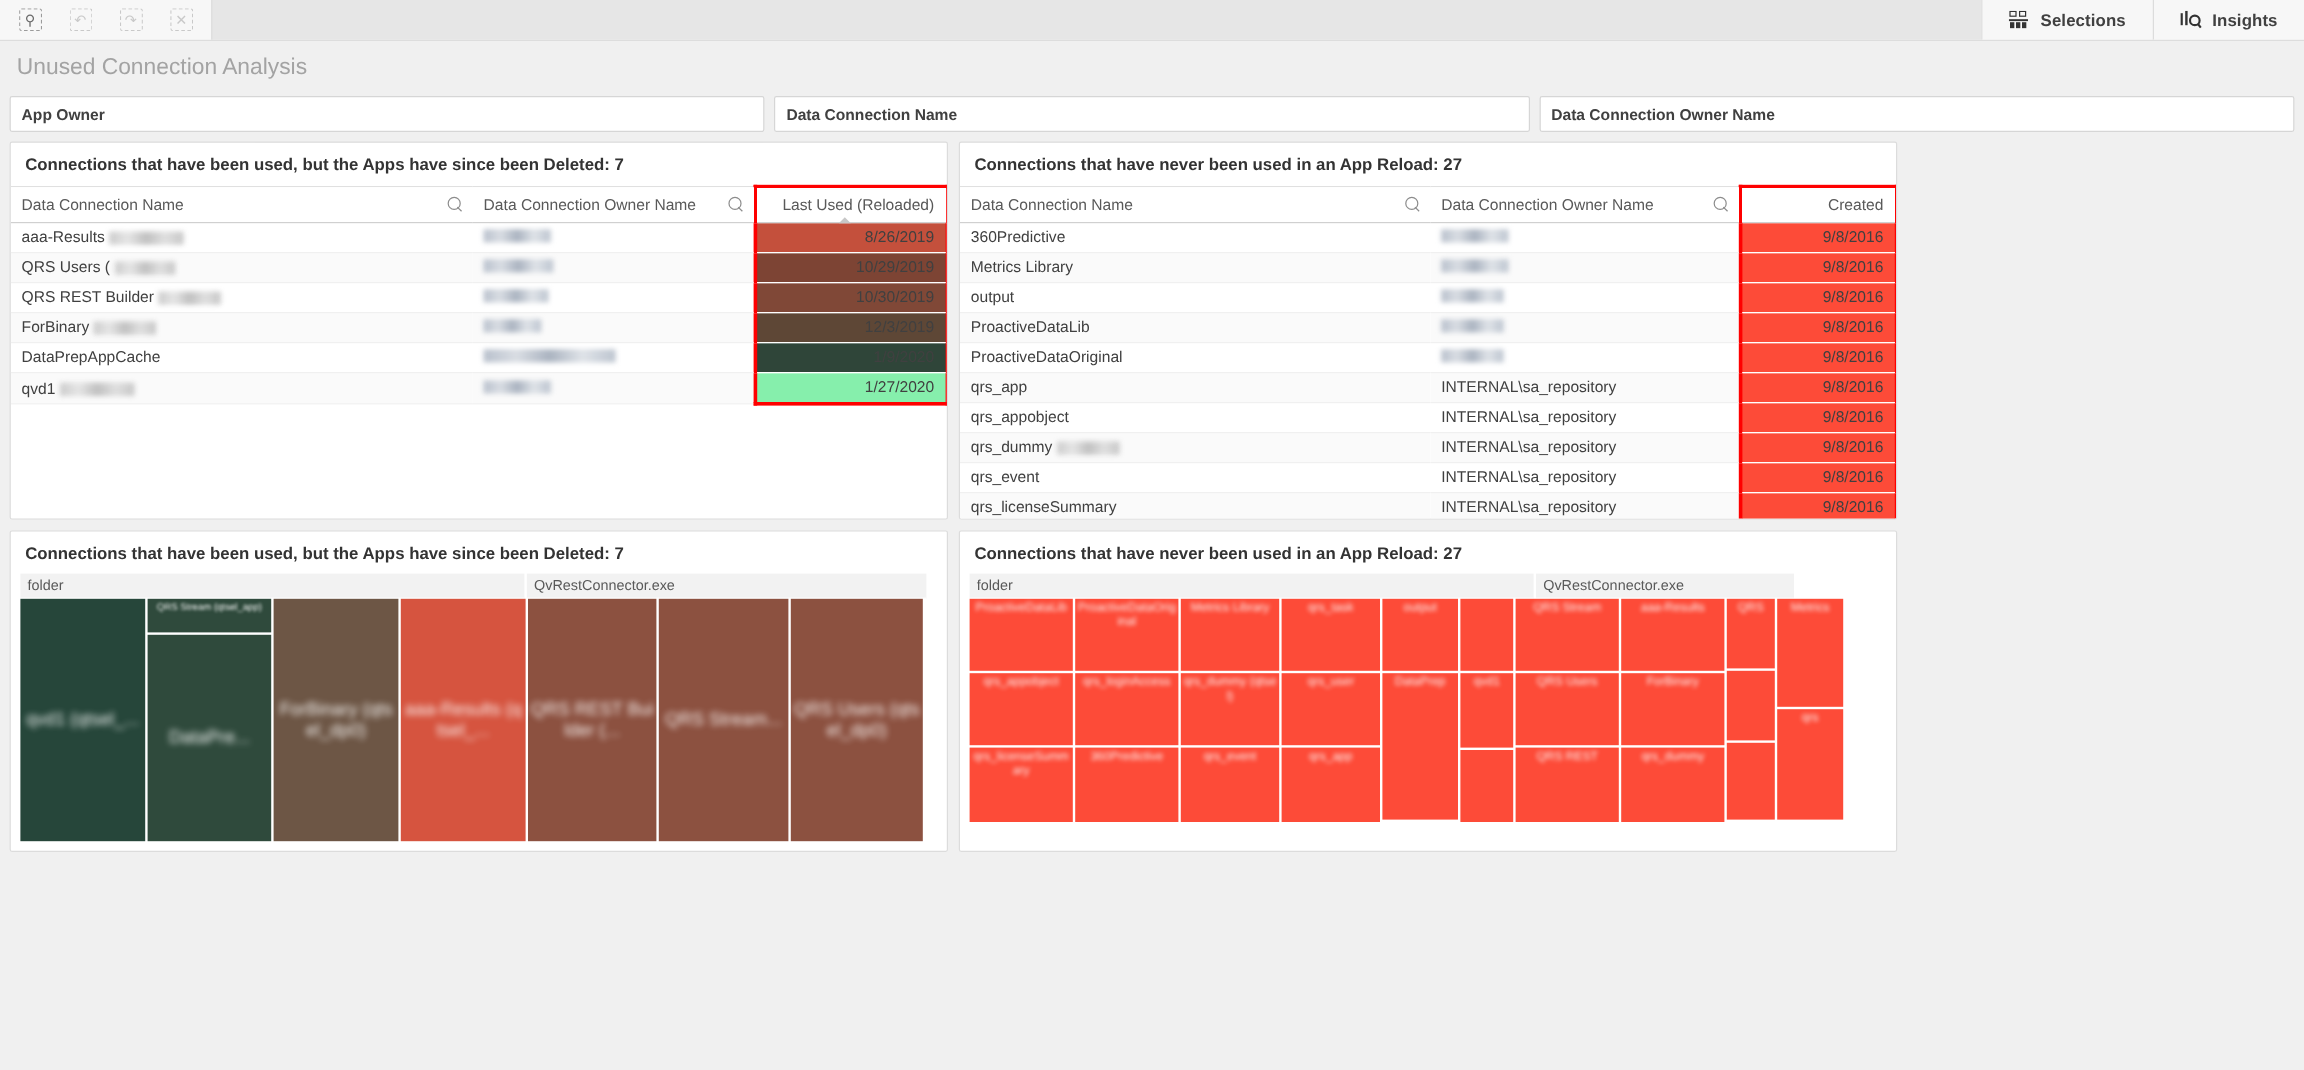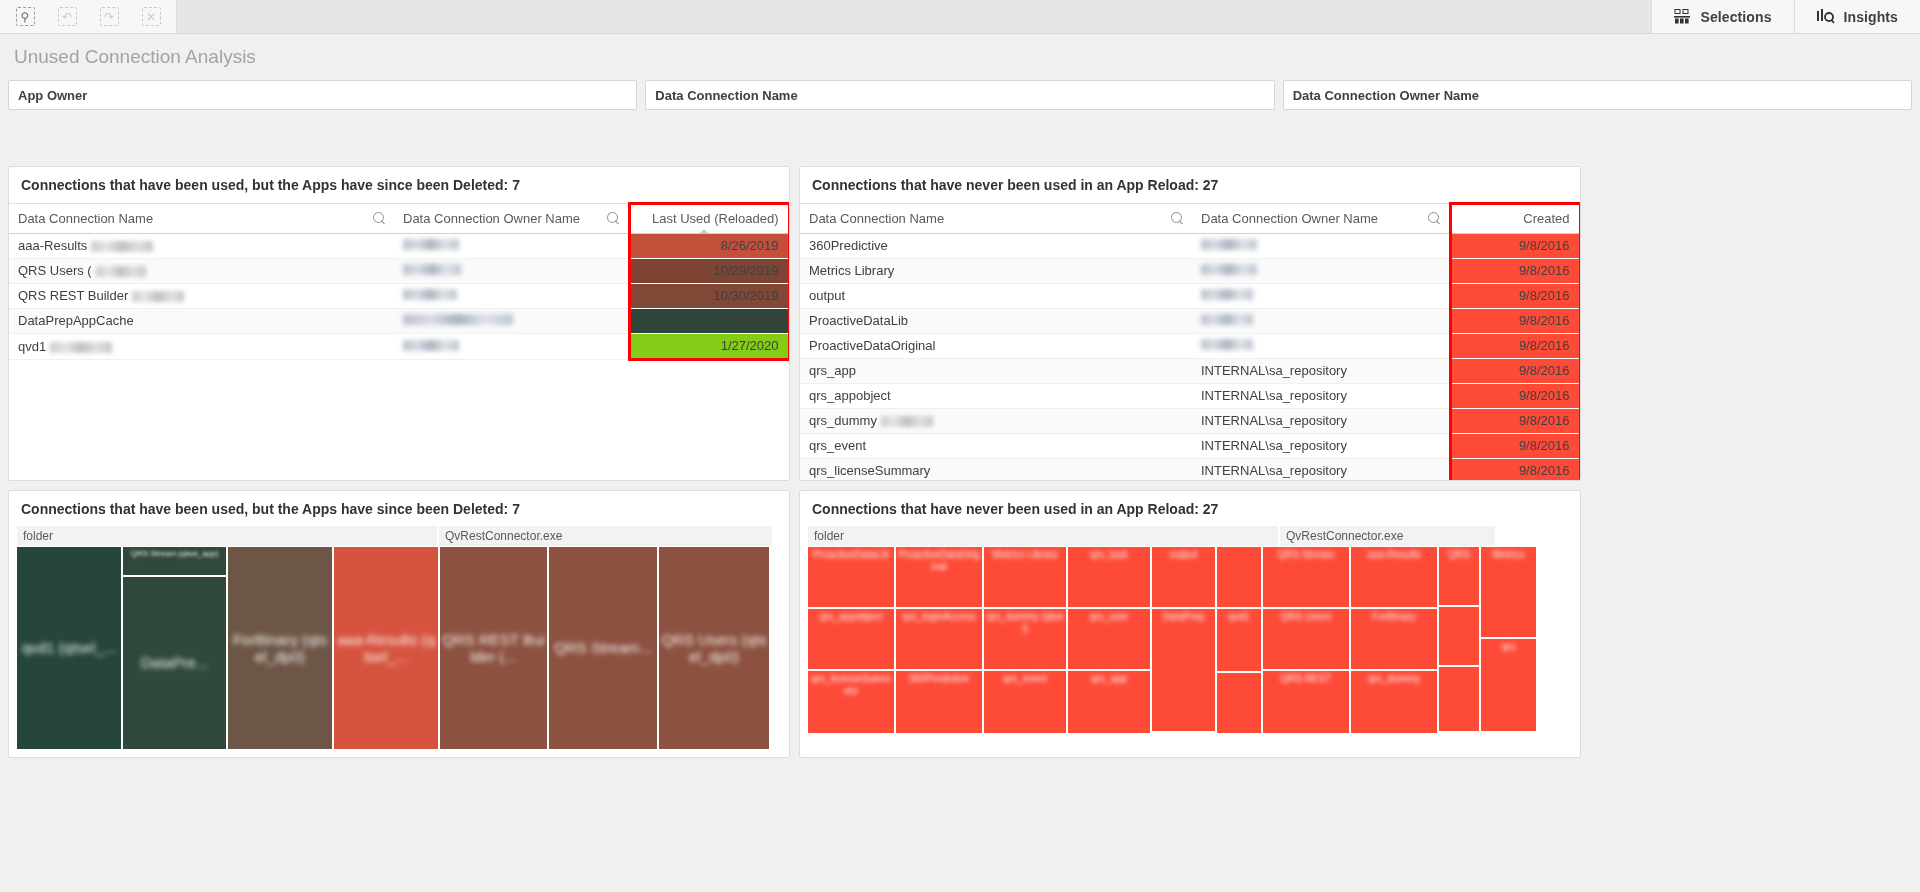--- a/index.html
+++ b/index.html
@@ -47,38 +47,37 @@
 
   
   .sheet-title {
     height: 46px; display: flex; align-items: center;
     padding-left: 14px;
     font-size: 19px; color: #a3a3a3; font-weight: normal;
   }
 
   
   .filter-bar {
-    display: flex; gap: 8px; padding: 0 8px 8px 8px; justify-content: flex-end;
+    display: flex; gap: 8px; padding: 0 8px 8px 8px;
   }
   .filter-pane {
     flex: 1; height: 30px; background: #fff;
     border: 1px solid #d6d6d6; border-radius: 2px;
     display: flex; align-items: center;
     padding: 0 9px;
     font-size: 13px; font-weight: bold; color: #404040;
   }
 
   
   .grid {
     display: grid;
     grid-template-columns: 782px 782px;
     grid-template-rows: 315px 268px;
     gap: 9px;
     padding: 0 8px;
-    margin-top: 48px;
   }
   .obj {
     background: #fff; border: 1px solid #dcdcdc;
     border-radius: 2px; overflow: hidden;
     display: flex; flex-direction: column;
   }
   .obj-title {
     font-size: 14px; font-weight: bold; color: #333;
     padding: 10px 12px 9px 12px;
   }
@@ -271,28 +270,33 @@
             <td>QRS Users (<span class="blur" style="width: 50px;"></span></td>
             <td><span class="blur-cell" style="width: 58px;"></span></td>
             <td class="cell-date redbox-col" style="background: rgb(125, 68, 52);">10/29/2019</td>
           </tr>
           <tr>
             <td>QRS REST Builder<span class="blur" style="width: 52px;"></span></td>
             <td><span class="blur-cell" style="width: 54px;"></span></td>
             <td class="cell-date redbox-col" style="background: rgb(128, 72, 55);">10/30/2019</td>
           </tr>
           <tr>
+            <td>ForBinary<span class="blur" style="width: 52px;"></span></td>
+            <td><span class="blur-cell" style="width: 48px;"></span></td>
+            <td class="cell-date redbox-col" style="background: rgb(94, 71, 54);">12/3/2019</td>
+          </tr>
+          <tr>
             <td>DataPrepAppCache</td>
             <td><span class="blur-cell" style="width: 110px;"></span></td>
             <td class="cell-date redbox-col" style="background: rgb(47, 69, 57);">1/9/2020</td>
           </tr>
           <tr>
             <td>qvd1<span class="blur" style="width: 62px;"></span></td>
             <td><span class="blur-cell" style="width: 56px;"></span></td>
-            <td class="cell-date redbox-col redbox-bottom" style="background: #84cc16;">1/27/2020</td>
+            <td class="cell-date redbox-col redbox-bottom" style="background: #86efac;">1/27/2020</td>
           </tr>
         </tbody>
     </table>
   </div>
 
   <div class="obj">
     <div class="obj-title">Connections that have never been used in an App Reload: 27</div>
     <table class="tbl">
       <colgroup>
           <col style="width:392px">

